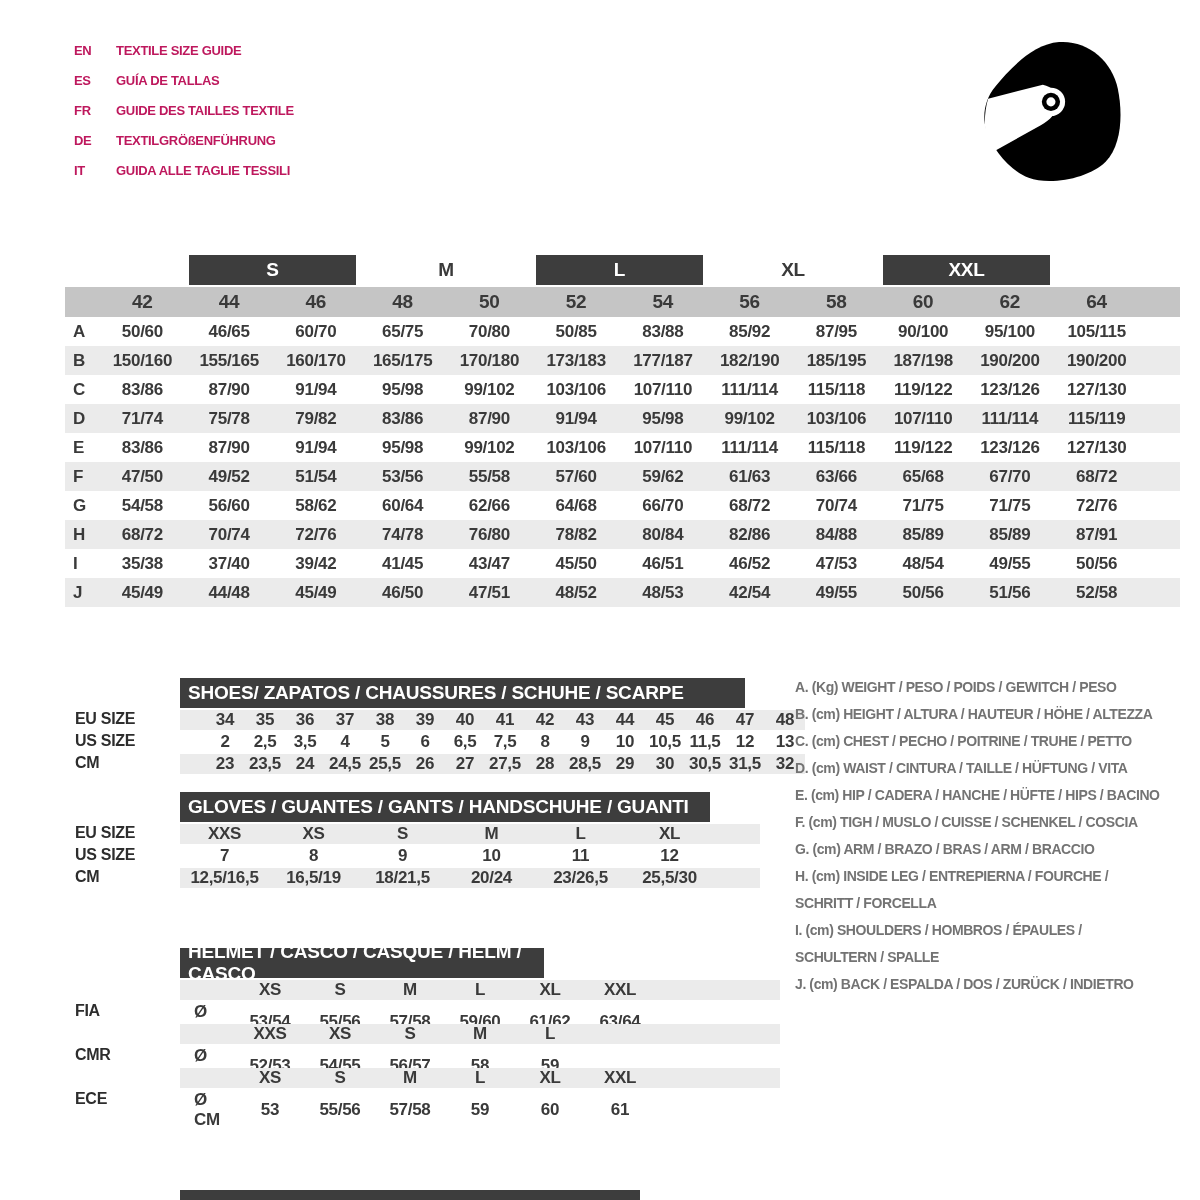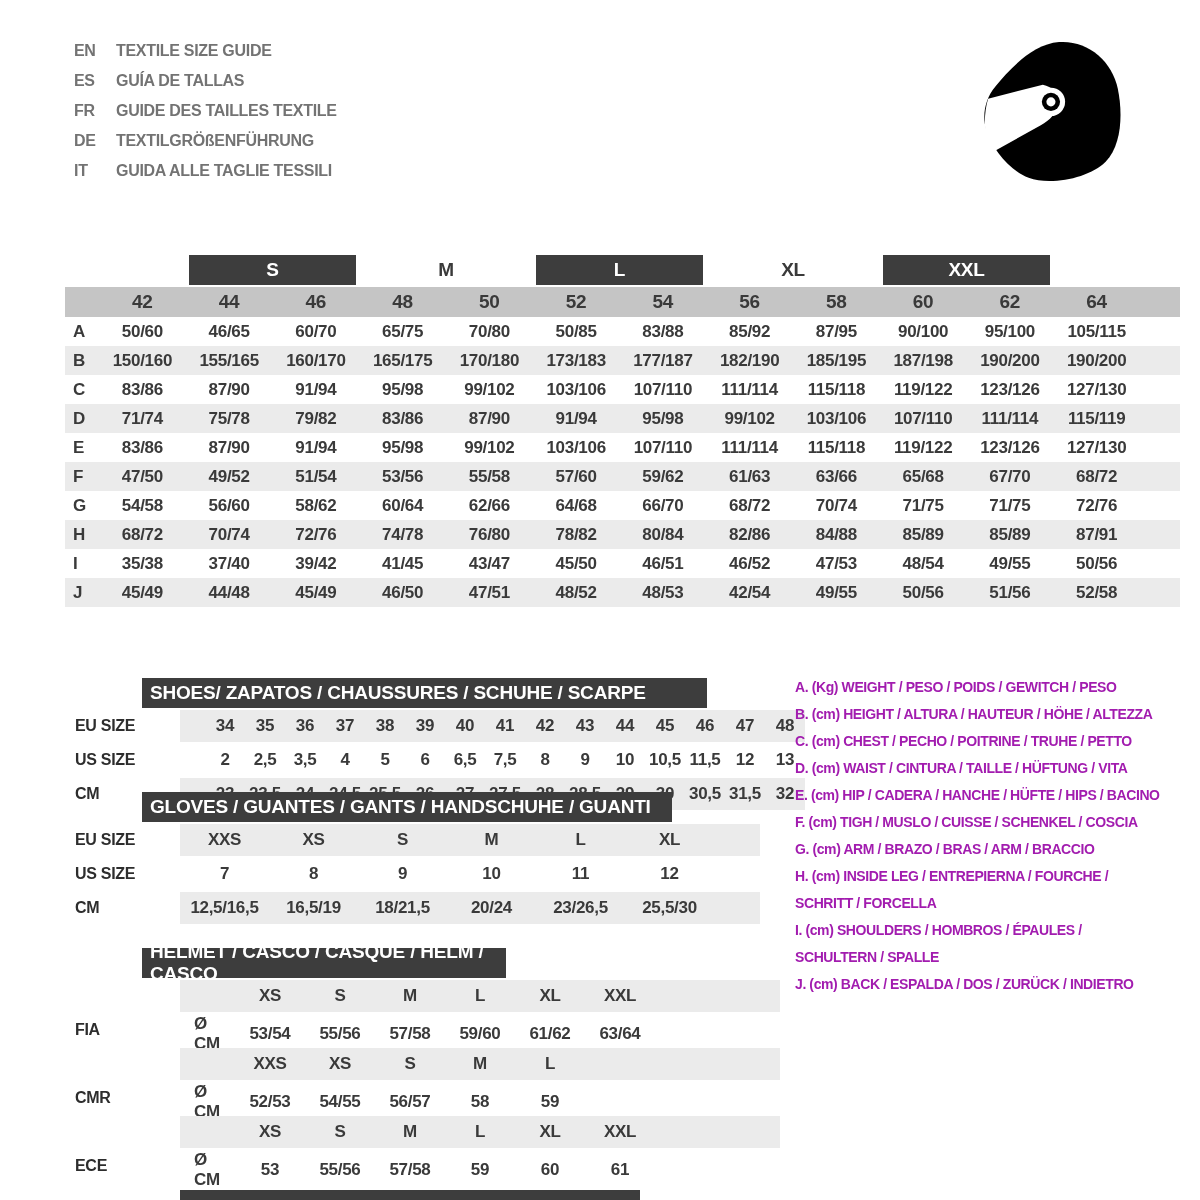--- a/index.html
+++ b/index.html
@@ -1,20 +1,20 @@
 <!DOCTYPE html>
 <html><head>
 <meta charset="utf-8">
 <style>
   html,body{margin:0;padding:0;background:#fff;}
   .page{position:relative;width:1200px;height:1200px;background:#fff;overflow:hidden;
         font-family:"Liberation Sans",sans-serif;font-weight:bold;color:#3a3a3a;letter-spacing:-0.3px;}
 
   
-  .lang-list{position:absolute;left:74px;top:36px;font-size:16px;line-height:30px;color:#737373;}
+  .lang-list{position:absolute;left:74px;top:36px;font-size:13px;line-height:30px;color:#be185d;}
   .lang-row{display:flex;}
   .lang-code{width:42px;}
 
   
   .helmet-icon{position:absolute;left:980px;top:36px;width:152px;height:152px;}
 
   
   .main-table{position:absolute;left:65px;top:253px;width:1115px;font-size:17px;}
   .mt-row{display:grid;grid-template-columns:34px repeat(12,1fr);align-items:center;height:29px;
           box-sizing:border-box;padding-right:40px;}
@@ -23,37 +23,37 @@
        font-size:19px;}
   .bar.dark{background:#3d3d3d;color:#fff;}
   .mt-numbers{background:#c5c5c5;height:30px;font-size:19px;color:#3a3a3a;}
   .mt-cell{text-align:center;}
   .mt-letter{text-align:left;padding-left:8px;}
   .stripe{background:#ebebeb;}
 
   
   .sub{position:absolute;left:65px;font-size:17px;}
   .sec-header{background:#3d3d3d;color:#fff;height:30px;display:flex;align-items:center;
-              padding-left:8px;box-sizing:border-box;font-size:19px;margin-left:77px;letter-spacing:-0.2px;}
-  .sub-row{display:flex;align-items:center;height:32px;margin-top:2px;}
+              padding-left:8px;box-sizing:border-box;font-size:19px;margin-left:115px;letter-spacing:-0.2px;}
+  .sub-row{display:flex;align-items:flex-start;height:20px;margin-top:2px;}
   .sub-label{width:115px;box-sizing:border-box;padding-left:10px;font-size:16px;color:#2d2d2d;
              display:flex;align-items:center;}
   .sub-vals{display:grid;align-items:center;text-align:center;height:100%;}
   .shoes .sec-header{width:565px;box-sizing:border-box;}
   .shoes .sub-vals{width:600px;grid-template-columns:repeat(15,1fr);padding-left:25px;}
   .gloves .sec-header{width:530px;box-sizing:border-box;}
   .gloves .sub-vals{width:580px;grid-template-columns:repeat(6,89px) 1fr;}
   .helmet .sec-header{width:364px;box-sizing:border-box;}
   .h-vals{display:grid;align-items:center;text-align:center;height:100%;width:600px;
           grid-template-columns:55px repeat(6,70px) 1fr;}
   .h-unit{text-align:left;padding-left:14px;}
 
   
   .legend{position:absolute;left:795px;top:674px;width:365px;font-size:14px;line-height:27px;
-          letter-spacing:-0.4px;color:#a21caf;}
+          letter-spacing:-0.4px;color:#737373;}
 
   
   .bottom-bar{position:absolute;left:180px;top:1190px;width:460px;height:10px;background:#3d3d3d;}
 </style>
 </head>
 <body>
 
 <div class="page">
 
   <div class="lang-list">

